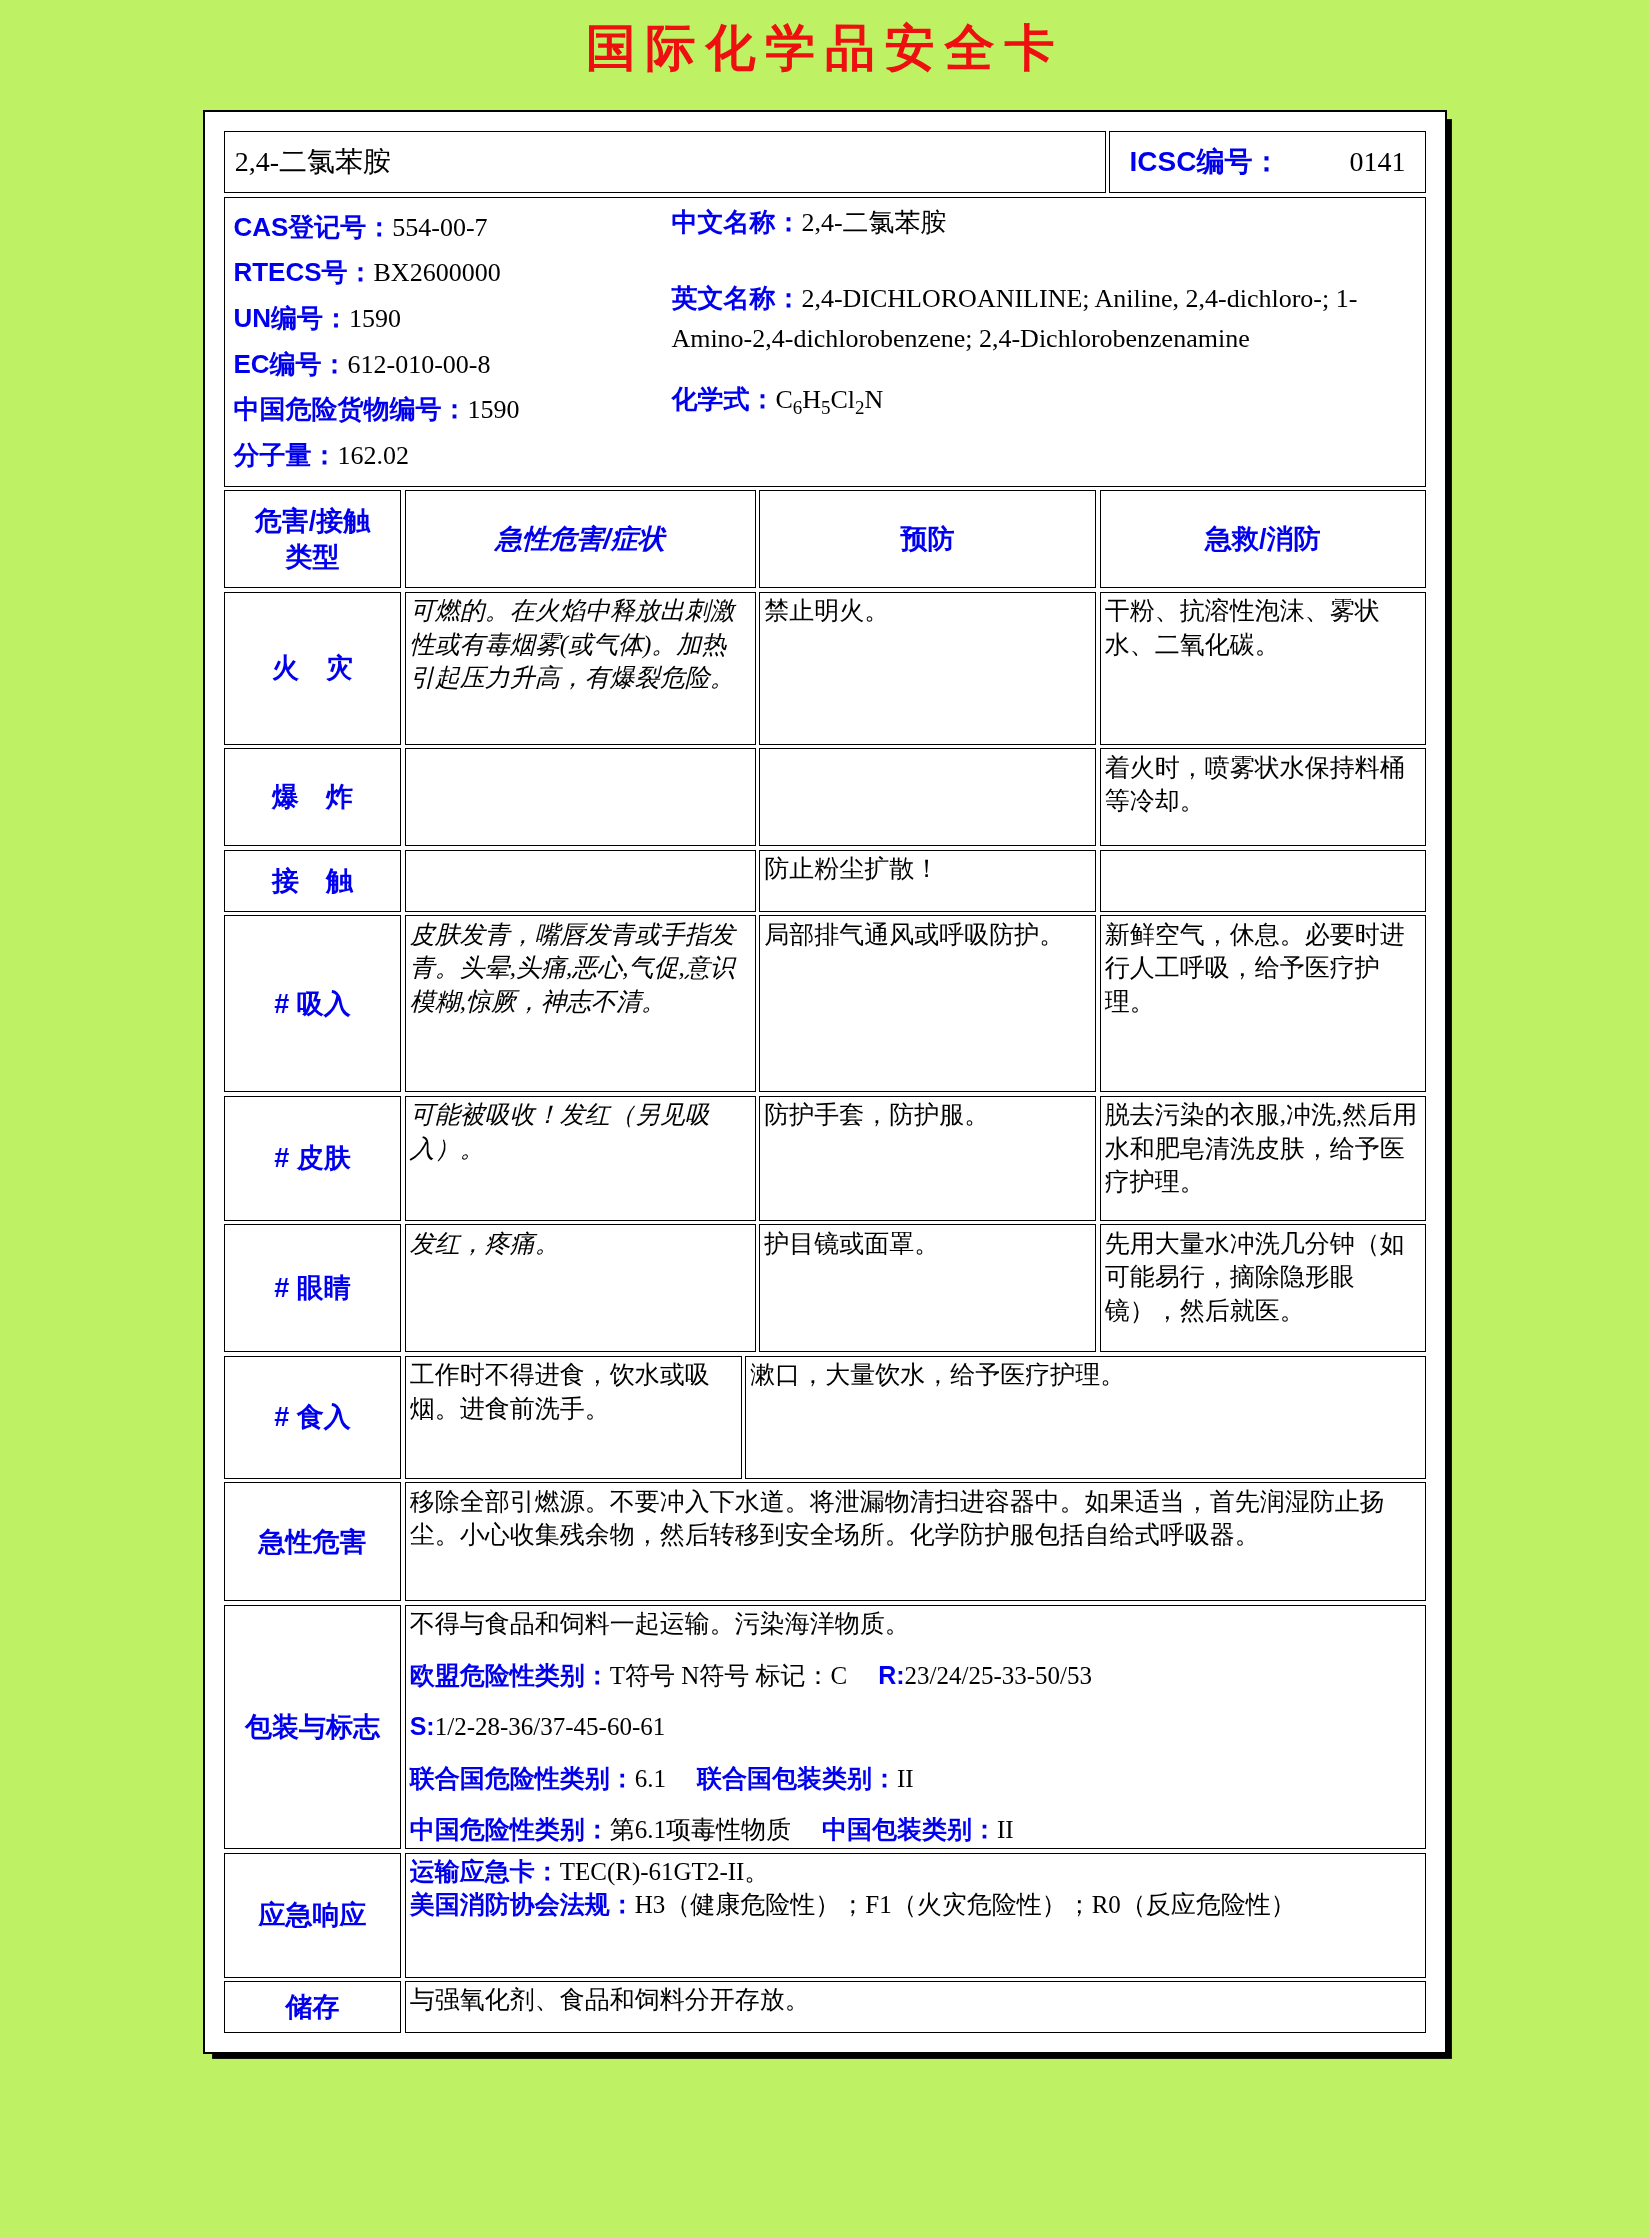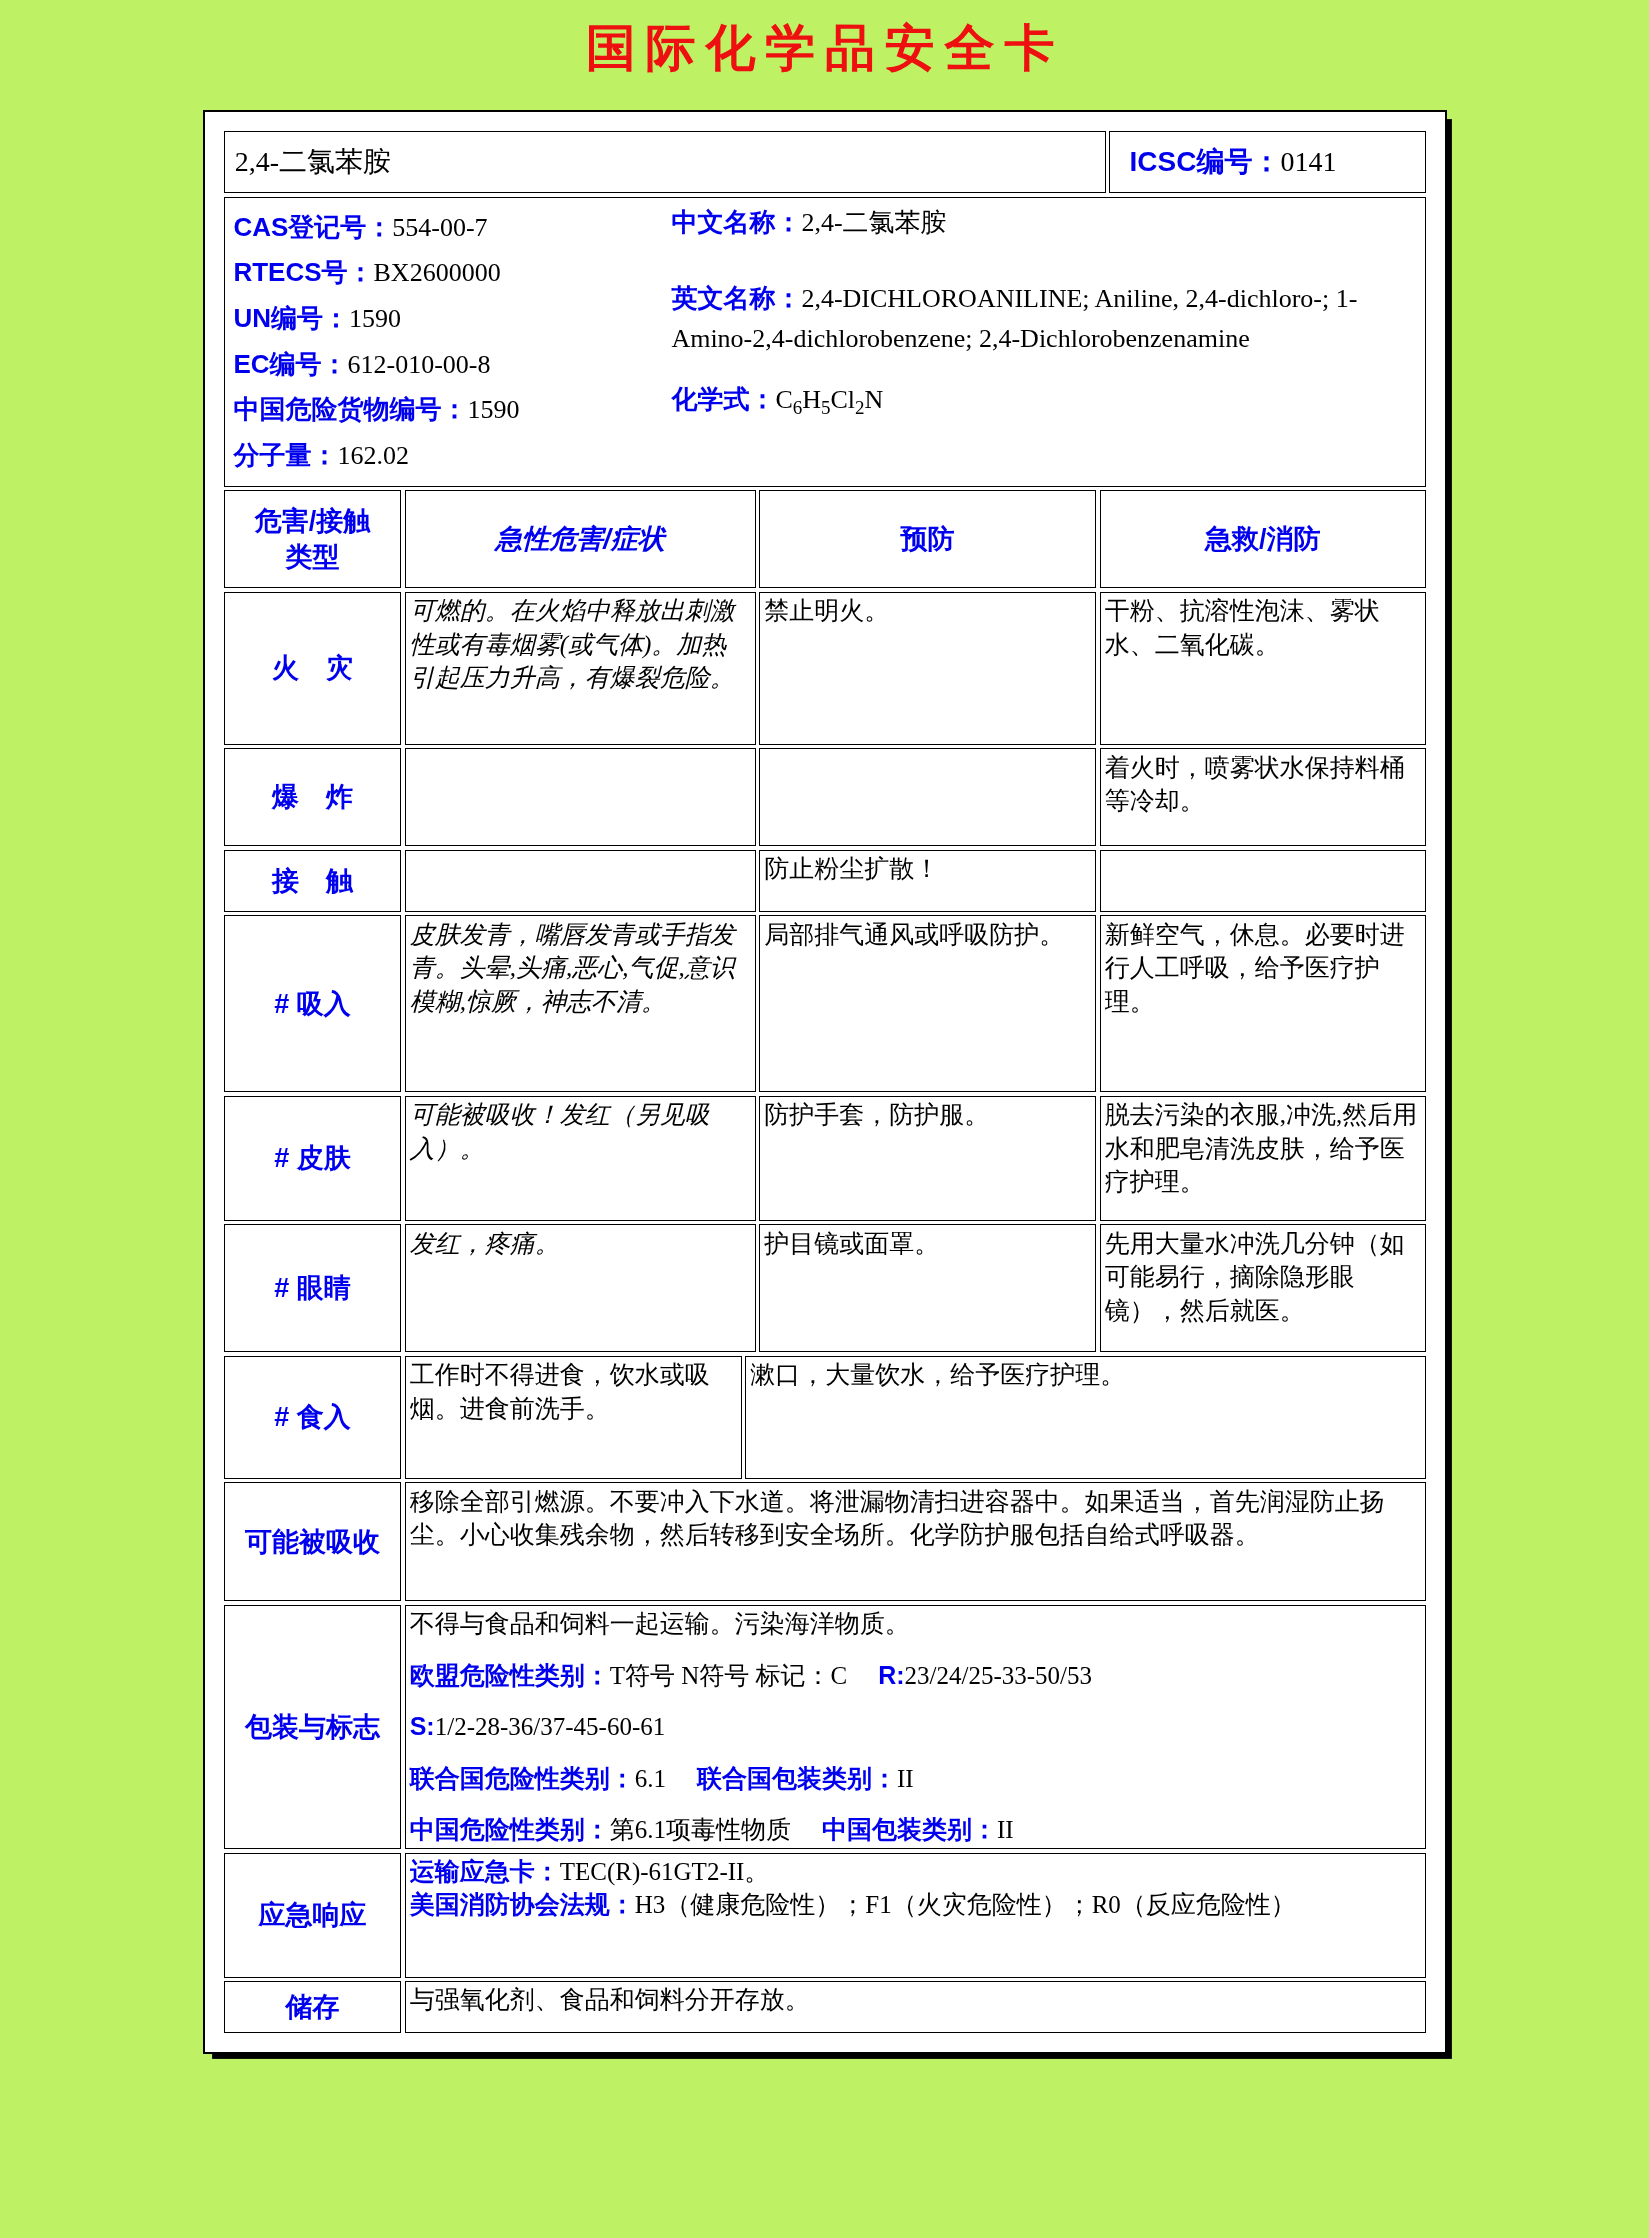--- a/index.html
+++ b/index.html
@@ -11,21 +11,21 @@
   .card{position:absolute;top:110px;left:203px;width:1244px;box-sizing:border-box;
         border:2.1px solid #000;box-shadow:7px 7px 0 -2.1px #000;background:#fff;
         display:flex;flex-direction:column;gap:3.5px;padding:19px;}
   .row{display:flex;gap:3.5px;}
   .cell{border:1.4px solid #000;box-sizing:border-box;background:#fff;}
   .blue{color:#0000ee;font-weight:bold;font-family:"Liberation Sans","DejaVu Sans",sans-serif;}
   .blk{color:#000;}
   
   .r-name{min-height:62px;}
   .c-name{flex:1;display:flex;align-items:center;padding:2.8px 9.8px;font-size:28px;}
-  .c-icsc{flex:0 0 317px;display:flex;align-items:center;justify-content:flex-start;padding:2.8px 19.6px;font-size:28px;}
+  .c-icsc{flex:0 0 317px;display:flex;align-items:center;justify-content:space-between;padding:2.8px 19.6px;font-size:28px;}
   
   .r-id{min-height:275px;}
   .c-id{flex:1;display:flex;padding:7px 8.4px;font-size:26px;}
   .id-left{flex:0 0 438px;line-height:1.72;}
   .id-right{flex:1;}
   .id-right .cnline{margin-bottom:38px;}
   .id-right .enline{line-height:1.55;margin-bottom:23px;}
   .id-right .fline{margin-top:1.4px;}
   sub{font-size:19px;}
   
@@ -151,21 +151,21 @@
       <div class="cell col4 txt">先用大量水冲洗几分钟（如可能易行，摘除隐形眼镜），然后就医。</div>
     </div>
 
     <div class="row r-ing">
       <div class="cell col1 blue"># 食入</div>
       <div class="cell col3 txt">工作时不得进食，饮水或吸烟。进食前洗手。</div>
       <div class="cell col4 txt">漱口，大量饮水，给予医疗护理。</div>
     </div>
 
     <div class="row r-spill">
-      <div class="cell col1 blue">可能被吸收</div>
+      <div class="cell col1 blue">急性危害</div>
       <div class="cell wide txt">移除全部引燃源。不要冲入下水道。将泄漏物清扫进容器中。如果适当，首先润湿防止扬尘。小心收集残余物，然后转移到安全场所。化学防护服包括自给式呼吸器。</div>
     </div>
 
     <div class="row r-pack">
       <div class="cell col1 blue">包装与标志</div>
       <div class="cell wide txt">
         <div class="pline">不得与食品和饲料一起运输。污染海洋物质。</div>
         <div class="pline">
           <span class="blue">欧盟危险性类别：</span><span class="blk">T符号 N符号 标记：C</span><span class="blue gapl">R:</span><span class="blk">23/24/25-33-50/53</span>
         </div>

